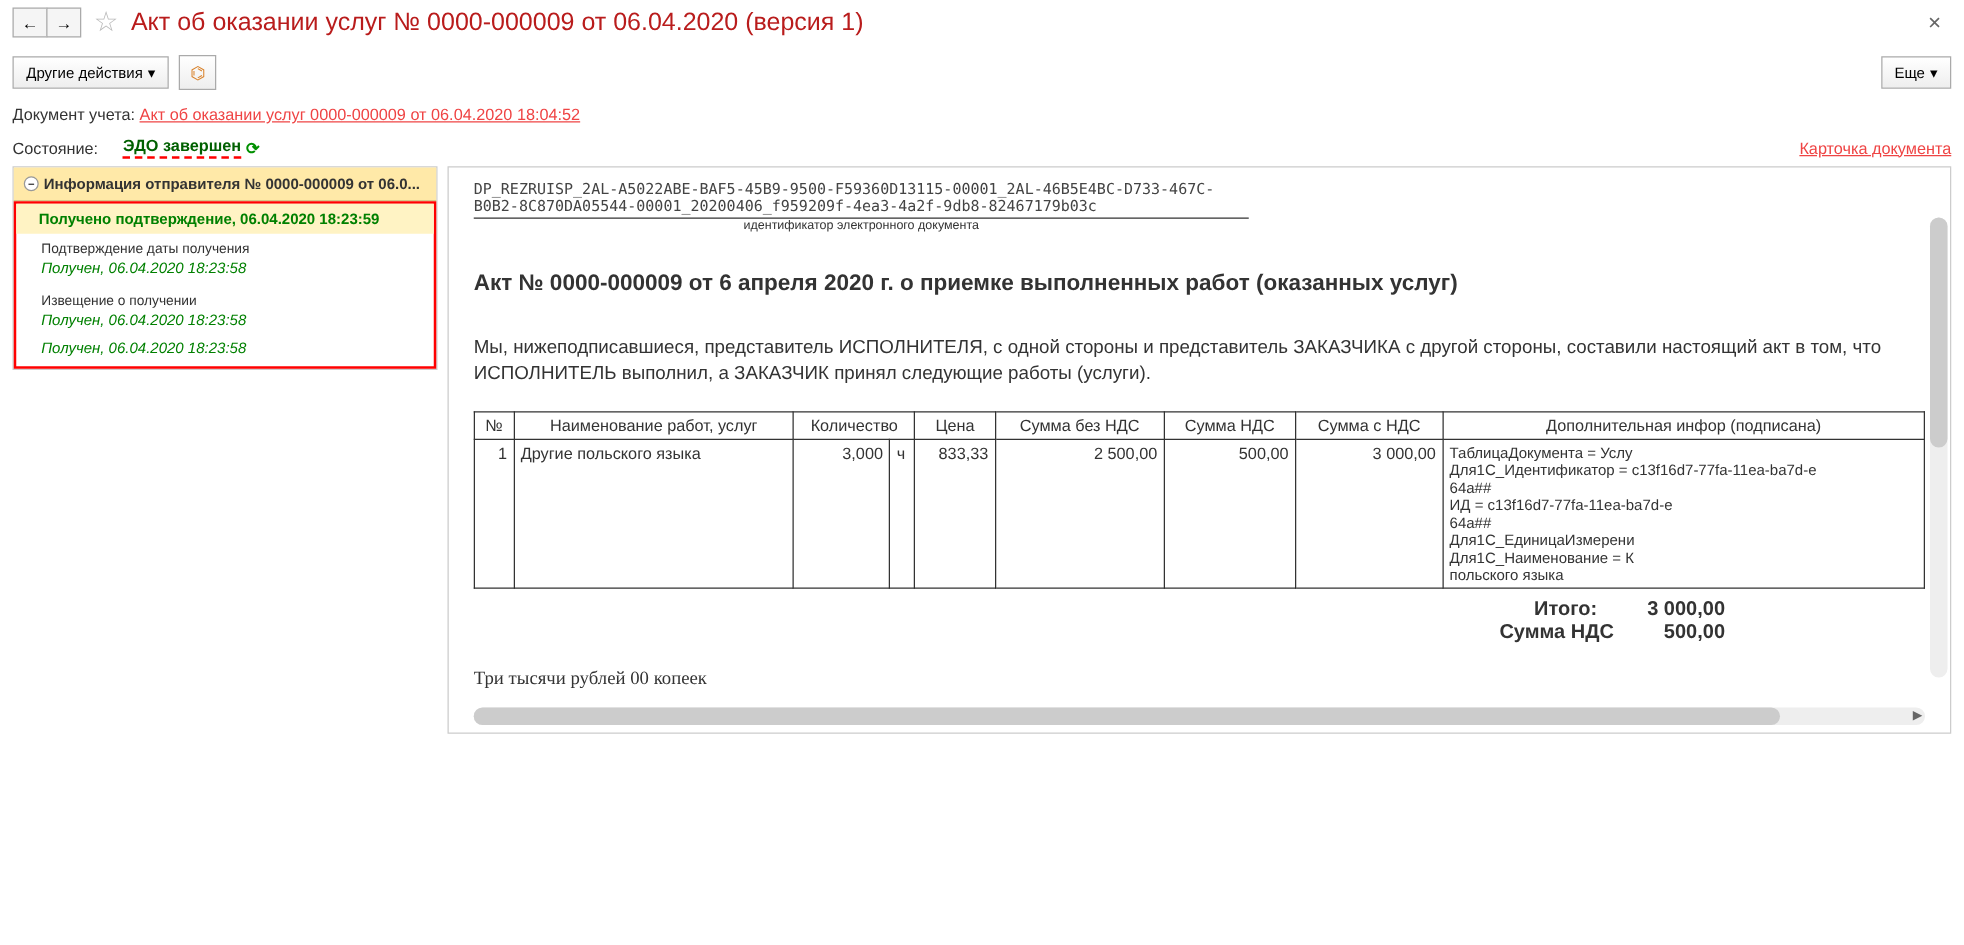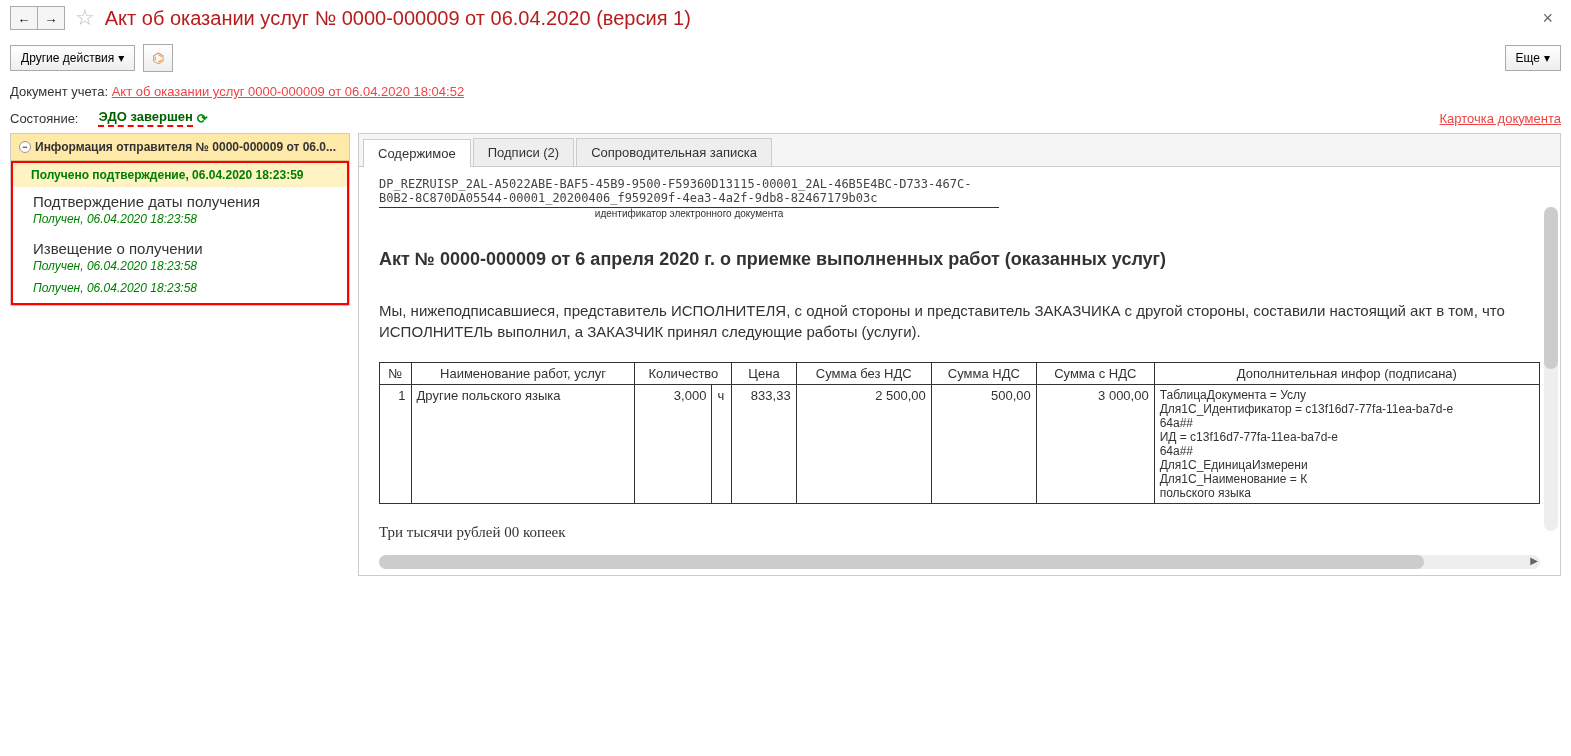--- a/index.html
+++ b/index.html
@@ -20,21 +20,21 @@
 .status-label { margin-right: 20px; }
 .status-value { color: #006000; font-weight: bold; border-bottom: 2px dashed red; padding-bottom: 1px; }
 .refresh { margin-left: 4px; color: #009000; font-weight: bold; cursor: pointer; }
 .card-link { margin-left: auto; }
 .main { display: flex; padding: 0 10px 10px 10px; gap: 8px; align-items: flex-start; }
 .sidebar { width: 340px; border: 1px solid #ccc; font-size: 12px; }
 .side-header { background: #ffe9a8; padding: 6px 8px; font-weight: bold; white-space: nowrap; overflow: hidden; text-overflow: ellipsis; border-bottom: 1px solid #d4c686; display: flex; align-items: center; gap: 4px; }
 .collapse-icon { display: inline-block; width: 12px; height: 12px; border: 1px solid #999; border-radius: 50%; font-size: 9px; text-align: center; line-height: 10px; background: #fff; }
 .red-box { border: 2px solid red; }
 .side-sub { background: #fff3c4; padding: 5px 18px; color: #008000; font-weight: bold; font-size: 12px; }
-.side-item { padding: 6px 10px 2px 20px; font-size: 15px; }
+.side-item { padding: 6px 10px 2px 20px; font-size: 11px; }
 .side-ts { padding: 0 10px 8px 20px; color: #008000; font-style: italic; font-size: 12px; }
 .content { flex: 1; border: 1px solid #ccc; }
 .tabs { display: flex; background: #f5f5f5; border-bottom: 1px solid #ccc; padding: 4px 4px 0 4px; gap: 2px; }
 .tab { padding: 6px 14px; border: 1px solid #ccc; border-bottom: none; background: #eee; cursor: pointer; font-size: 13px; }
 .tab.active { background: #fff; position: relative; top: 1px; }
 .doc-body { padding: 10px 20px; max-height: 560px; overflow: auto; position: relative; }
 .doc-id { font-family: monospace; font-size: 12px; color: #444; border-bottom: 1px solid #333; padding-bottom: 2px; max-width: 620px; }
 .doc-id-label { font-size: 10px; text-align: center; max-width: 620px; margin-bottom: 30px; }
 .doc-title { font-size: 18px; font-weight: bold; margin-bottom: 30px; }
 .doc-text { font-size: 15px; margin-bottom: 20px; line-height: 1.4; }
@@ -99,25 +99,20 @@
       <div class="side-sub">Получено подтверждение, 06.04.2020 18:23:59</div>
       <div class="side-item">Подтверждение даты получения</div>
       <div class="side-ts">Получен, 06.04.2020 18:23:58</div>
       <div class="side-item">Извещение о получении</div>
       <div class="side-ts">Получен, 06.04.2020 18:23:58</div>
       <div class="side-ts">Получен, 06.04.2020 18:23:58</div>
     </div>
   </div>
 
   <div class="content">
-    <div class="tabs">
-      <div class="tab active">Содержимое</div>
-      <div class="tab">Подписи (2)</div>
-      <div class="tab">Сопроводительная записка</div>
-    </div>
     <div class="doc-body">
       <div class="vscroll">
           <div class="vthumb"></div>
         </div>
       <div class="doc-id">DP_REZRUISP_2AL-A5022ABE-BAF5-45B9-9500-F59360D13115-00001_2AL-46B5E4BC-D733-467C-B0B2-8C870DA05544-00001_20200406_f959209f-4ea3-4a2f-9db8-82467179b03c</div>
       <div class="doc-id-label">идентификатор электронного документа</div>
       <div class="doc-title">Акт № 0000-000009 от 6 апреля 2020 г. о приемке выполненных работ (оказанных услуг)</div>
       <div class="doc-text">Мы, нижеподписавшиеся, представитель ИСПОЛНИТЕЛЯ, с одной стороны и представитель ЗАКАЗЧИКА с другой стороны, составили настоящий акт в том, что ИСПОЛНИТЕЛЬ выполнил, а ЗАКАЗЧИК принял следующие работы (услуги).</div>
       <table class="doc-table">
         <thead>
@@ -146,20 +141,30 @@
 Для1С_Идентификатор = c13f16d7-77fa-11ea-ba7d-e
 64a##
 ИД = c13f16d7-77fa-11ea-ba7d-e
 64a##
 Для1С_ЕдиницаИзмерени
 Для1С_Наименование = К
 польского языка</td>
           </tr>
         </tbody>
       </table>
+      <div class="totals">
+        <div>
+            <span>Итого:</span>
+            <span>3 000,00</span>
+          </div>
+        <div>
+            <span>Сумма НДС</span>
+            <span>500,00</span>
+          </div>
+      </div>
       <div class="amount-words">Три тысячи рублей 00 копеек</div>
     </div>
     <div class="hscroll">
       <div class="hthumb"></div>
       <span class="harrow">▶</span>
     </div>
   </div>
 </div>
 
 </body></html>

